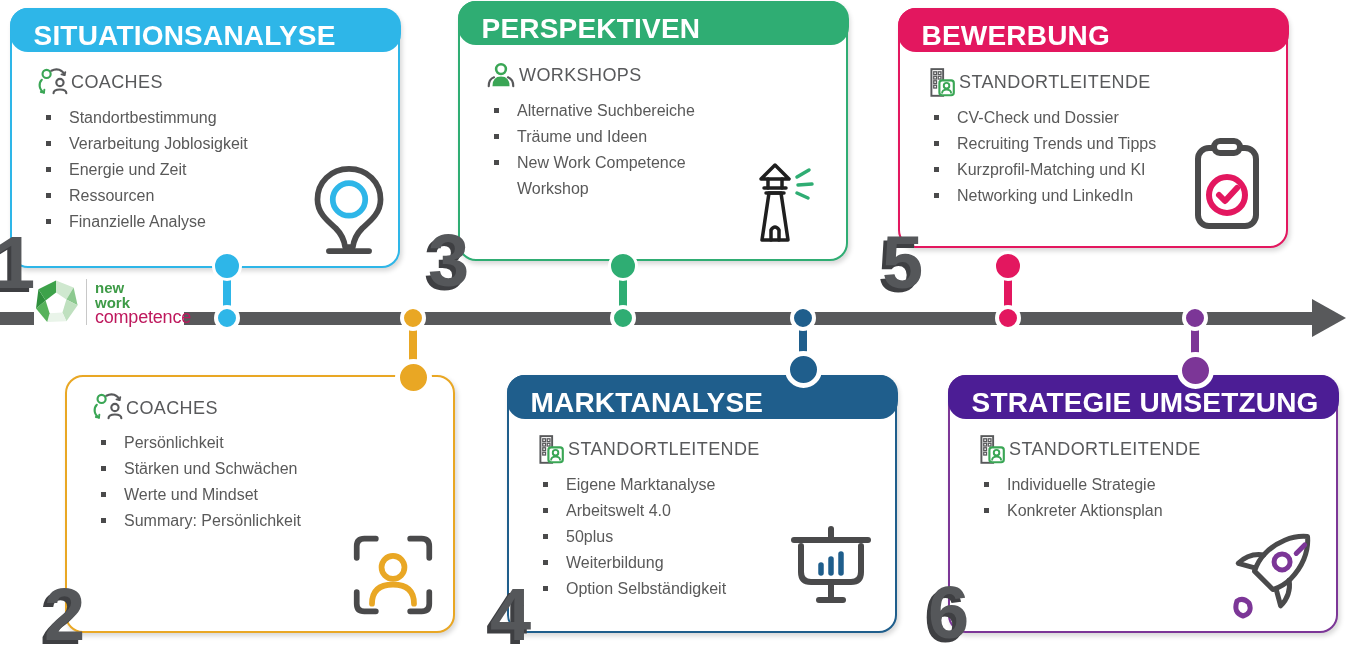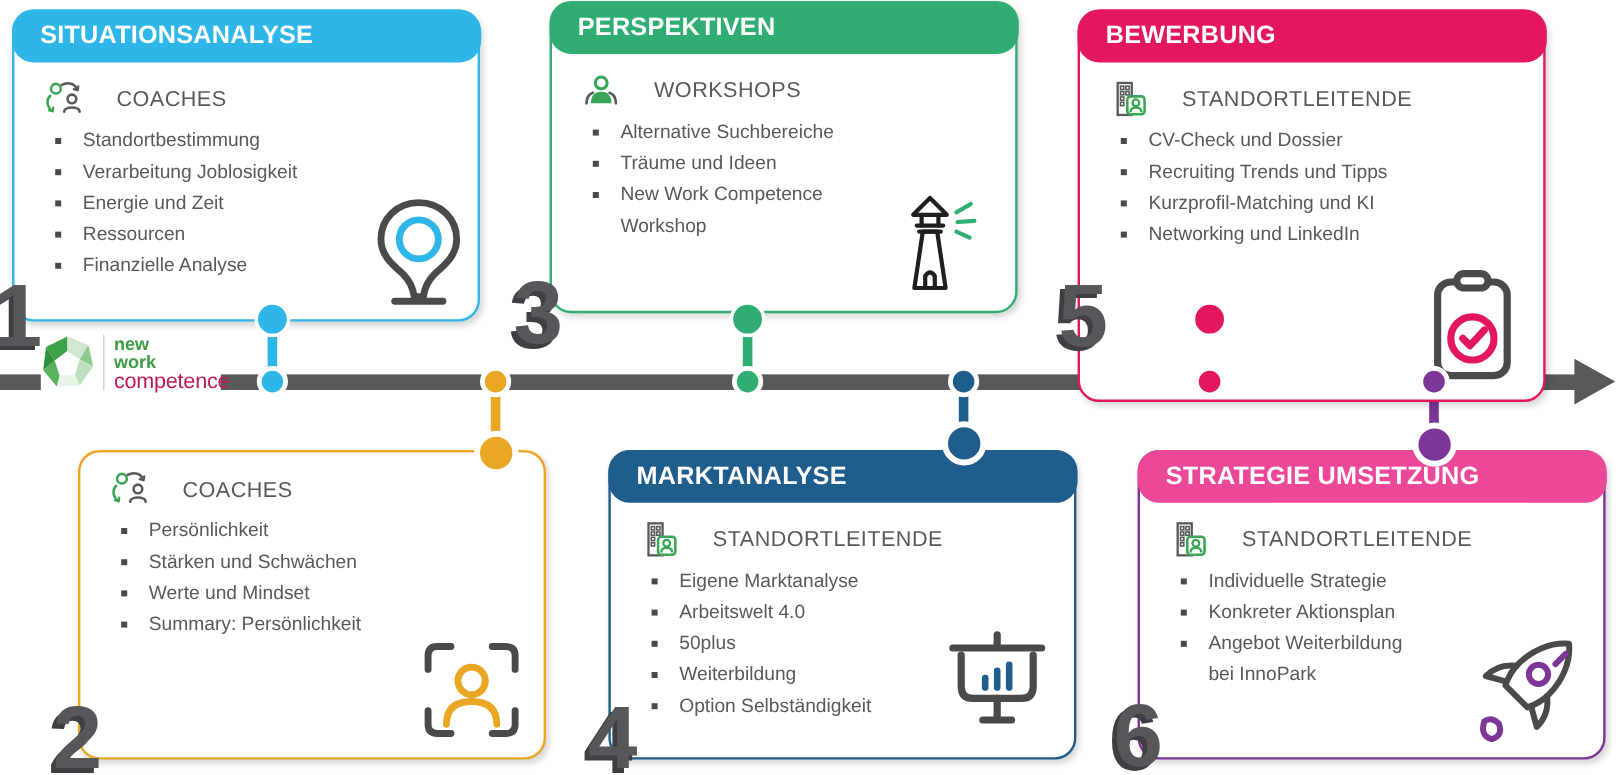--- a/index.html
+++ b/index.html
@@ -16,30 +16,30 @@
         display:flex;align-items:center;z-index:2;justify-content:center;}
   .logo-mark{width:48px;height:52px;margin-left:5px;flex:none;}
   .logo-div{width:1px;height:46px;background:#c8c8c8;margin:0 8px 0 6px;flex:none;}
   .logo-text{line-height:15px;font-size:15px;white-space:nowrap;}
   .lt-green{color:#3E9B47;font-weight:700;}
   .lt-gray{color:#be185d;font-weight:400;font-size:18px;letter-spacing:-.2px;}
 
   
   .card{position:absolute;width:390px;background:#fff;border-radius:18px;z-index:2;
         border:2.5px solid #000;box-sizing:border-box;box-shadow:2px 3px 5px rgba(0,0,0,.16);}
-  .hdr{margin:-2.5px -2.5px 12px -2.5px;height:44px;border-radius:18px;display:flex;align-items:center;
-       padding-left:24px;color:#fff;font-weight:700;font-size:21px;letter-spacing:.2px;white-space:nowrap;}
+  .hdr{margin:-2.5px -2.5px 12px -2.5px;height:44px;border-radius:18px;display:flex;align-items:flex-end;
+       padding-left:24px;color:#fff;font-weight:700;font-size:28px;letter-spacing:.2px;white-space:nowrap;}
   .c1{left:10px;top:8px;height:260px;border-color:#2EB6E8;} .c1 .hdr{background:#2EB6E8;}
   .c2{left:65px;top:375px;height:258px;border-color:#E9A724;} .c2 .hdr{background:#E9A724;}
   .c3{left:458px;top:1px;height:260px;border-color:#2FAD73;} .c3 .hdr{background:#2FAD73;}
   .c4{left:507px;top:375px;height:258px;border-color:#1F5E8C;border-radius:18px;} .c4 .hdr{background:#1F5E8C;}
-  .c5{left:898px;top:8px;height:327px;border-color:#E3175F;} .c5 .hdr{background:#E3175F;}
-  .c6{left:948px;top:375px;height:258px;border-color:#7C3697;} .c6 .hdr{background:#ec4899;}
-
-  .aud{display:flex;align-items:center;gap:28px;margin:15px 0 5px 25px;color:#58595B;
+  .c5{left:898px;top:8px;height:240px;border-color:#E3175F;} .c5 .hdr{background:#E3175F;}
+  .c6{left:948px;top:375px;height:258px;border-color:#7C3697;} .c6 .hdr{background:#4c1d95;}
+
+  .aud{display:flex;align-items:center;gap:2px;margin:15px 0 5px 25px;color:#58595B;
        font-size:18px;letter-spacing:.4px;white-space:nowrap;}
   .aud svg{width:32px;height:32px;flex:none;}
 
   .items{list-style:none;margin:6px 0 0 0;padding:0 12px 0 34px;}
   .items li{display:flex;gap:18px;line-height:26px;font-size:16px;color:#595959;}
   .sq{width:5px;height:5px;background:#4a4a4b;margin-top:10px;flex:none;}
   .narrow .txt{display:inline-block;max-width:172px;}
 
   .bigicon{position:absolute;}
   .c1 .bigicon{right:6px;bottom:10px;width:86px;height:94px;}
@@ -374,24 +374,20 @@
     </div>
     <ul class="items">
       <li>
           <span class="sq"></span>
           <span class="txt">Individuelle Strategie</span>
         </li>
       <li>
           <span class="sq"></span>
           <span class="txt">Konkreter Aktionsplan</span>
         </li>
-      <li class="narrow">
-          <span class="sq"></span>
-          <span class="txt">Angebot Weiterbildung bei InnoPark</span>
-        </li>
     </ul>
     <svg class="bigicon" viewBox="0 0 96 100">
       <g transform="rotate(45 48 50)">
         <path d="M48 4 C60 14 66 30 66 46 C66 54 64 60 61 66 L35 66 C32 60 30 54 30 46 C30 30 36 14 48 4 Z" fill="none" stroke="#4a4a4b" stroke-width="5" stroke-linejoin="round"></path>
         <path d="M30 48 C22 54 18 62 18 72 L32 64" fill="none" stroke="#4a4a4b" stroke-width="5" stroke-linejoin="round" stroke-linecap="round"></path>
         <path d="M66 48 C74 54 78 62 78 72 L64 64" fill="none" stroke="#4a4a4b" stroke-width="5" stroke-linejoin="round" stroke-linecap="round"></path>
         <circle cx="48" cy="40" r="8" fill="none" stroke="#7C3697" stroke-width="5"></circle>
         <path d="M52 12 V24" fill="none" stroke="#7C3697" stroke-width="5" stroke-linecap="round"></path>
       </g>
       <path d="M10 82 Q6 94 16 97 Q26 94 22 84 Q16 78 10 82 Z" fill="none" stroke="#7C3697" stroke-width="5" stroke-linejoin="round"></path>

